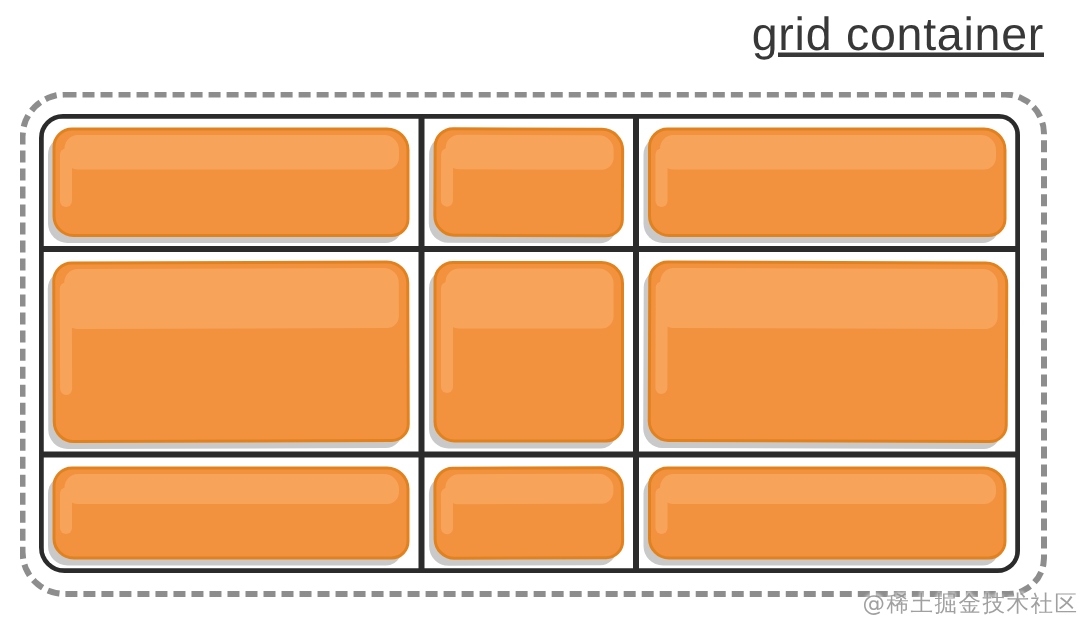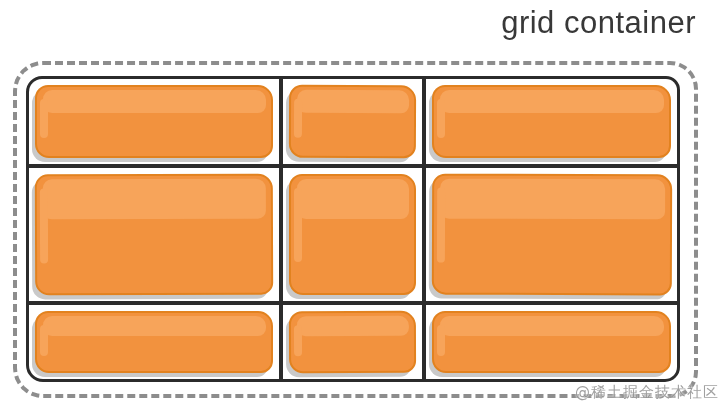--- a/index.html
+++ b/index.html
@@ -15,20 +15,21 @@
     background: var(--bg, #ffffff);
   }
   
   .title {
     position: absolute;
     top: 5px; right: 28px;
     font-size: 31px;
     letter-spacing: 0.5px;
     color: var(--title, #383838);
     font-weight: 500;
+    text-decoration: underline;
   }
   
   .dashed-container {
     position: absolute;
     left: 13px; top: 61px;
     width: 685px; height: 337px;
     box-sizing: border-box;
     border: 4px dashed var(--dash, #8d8d8d);
     border-radius: 30px 28px 26px 30px;
   }
@@ -77,21 +78,21 @@
     border-radius: 6px;
   }
   
   .cell:nth-child(2) .item { transform: rotate(0.25deg); }
   .cell:nth-child(4) .item { transform: rotate(-0.2deg); }
   .cell:nth-child(6) .item { transform: rotate(0.2deg); }
   .cell:nth-child(8) .item { transform: rotate(-0.25deg); }
   
   .watermark {
     position: absolute;
-    right: 5px; bottom: 12px;
+    right: 5px; bottom: 2px;
     font-size: 15px;
     letter-spacing: 1px;
     color: var(--wm, #969696);
     opacity: 0.9;
     text-shadow: 0 1px 2px rgba(255,255,255,0.95), 0 -1px 2px rgba(255,255,255,0.95);
     font-family: "DejaVu Sans", "Liberation Sans", sans-serif;
   }
 </style>
 </head>
 <body>

